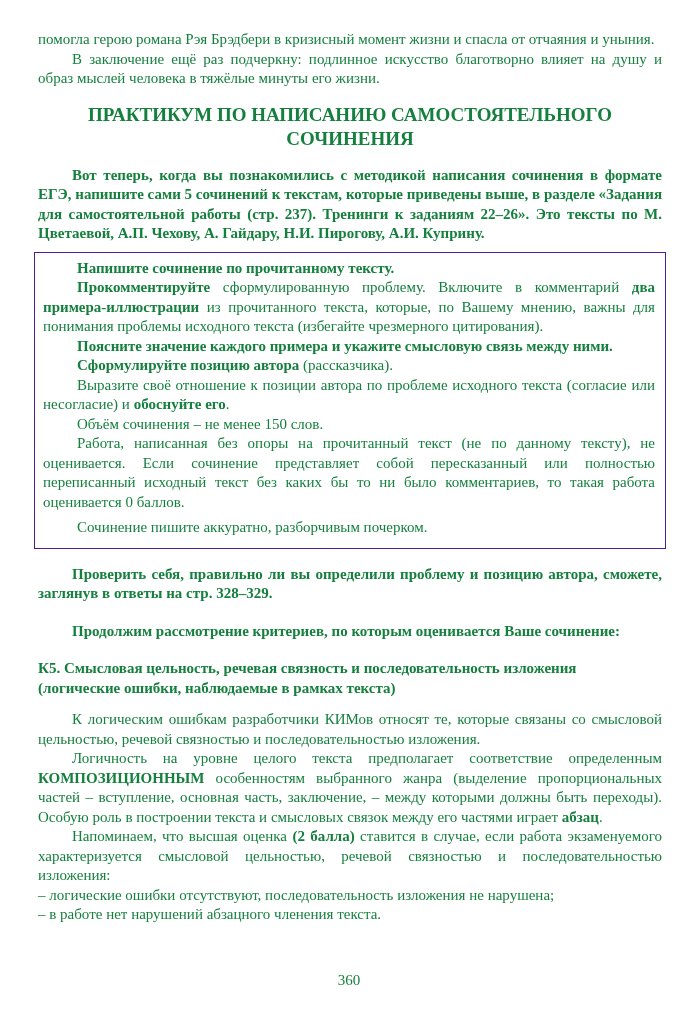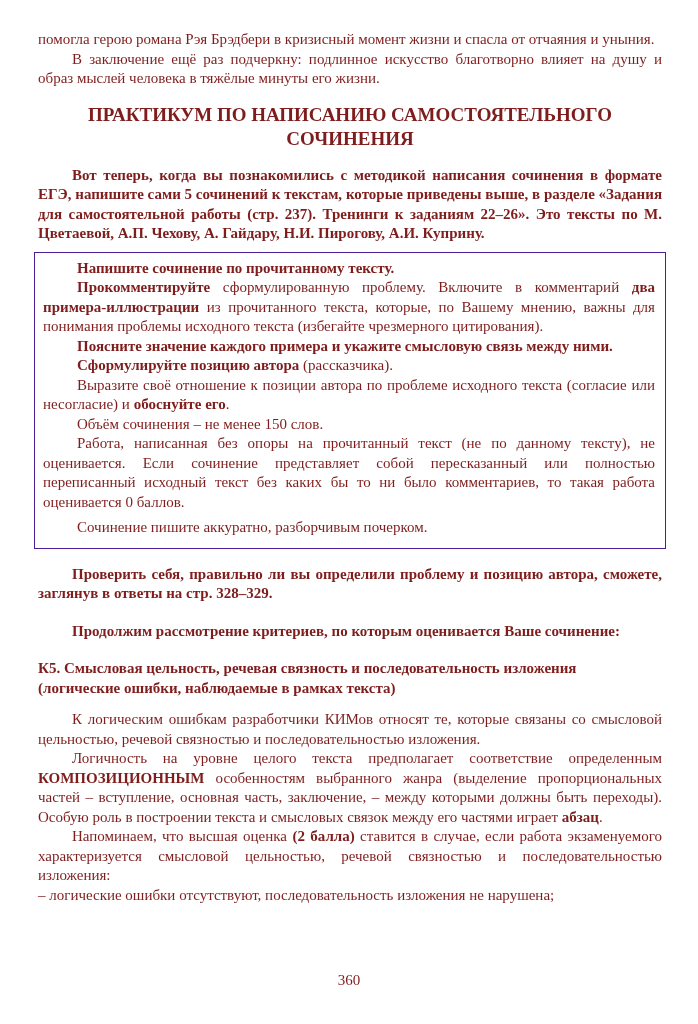--- a/index.html
+++ b/index.html
@@ -2,21 +2,21 @@
 <html><head>
 <meta charset="utf-8">
 <style>
   * { box-sizing: border-box; }
   html, body { margin: 0; padding: 0; background: #ffffff; }
   .page {
     position: relative;
     width: 698px;
     height: 1024px;
     background: #ffffff;
-    color: #7f1d1d;
+    color: #15803d;
     font-family: "Liberation Serif", "DejaVu Serif", serif;
     font-size: 15px;
     line-height: 1.3;
     padding: 30px 36px 0 38px;
     overflow: hidden;
     text-align: justify;
   }
   .para { margin: 0; text-indent: 34px; }
   .para.no-indent { text-indent: 0; }
   .heading {
@@ -72,16 +72,17 @@
 
   <div class="k5-heading">
     <div><span style="font-weight: bold;">К5. Смысловая цельность, речевая связность и последовательность изложения</span></div>
     <div><span style="font-weight: bold;">(логические ошибки, наблюдаемые в рамках текста)</span></div>
   </div>
 
   <p class="para"><span>К логическим ошибкам разработчики КИМов относят те, которые связаны со смысловой цельностью, речевой связностью и последовательностью изложения.</span></p>
   <p class="para"><span>Логичность на уровне целого текста предполагает соответствие определенным </span><span style="font-weight: bold;">КОМПОЗИЦИОННЫМ</span><span> особенностям выбранного жанра (выделение пропорциональных частей – вступление, основная часть, заключение, – между которыми должны быть переходы). Особую роль в построении текста и смысловых связок между его частями играет </span><span style="font-weight: bold;">абзац</span><span>.</span></p>
   <p class="para"><span>Напоминаем, что высшая оценка </span><span style="font-weight: bold;">(2 балла)</span><span> ставится в случае, если работа экзаменуемого характеризуется смысловой цельностью, речевой связностью и последовательностью изложения:</span></p>
   <p class="para no-indent"><span>– логические ошибки отсутствуют, последовательность изложения не нарушена;</span></p>
+  <p class="para no-indent"><span>– в работе нет нарушений абзацного членения текста.</span></p>
 
   <div class="page-number">360</div>
 
 </div>
 
 </body></html>

